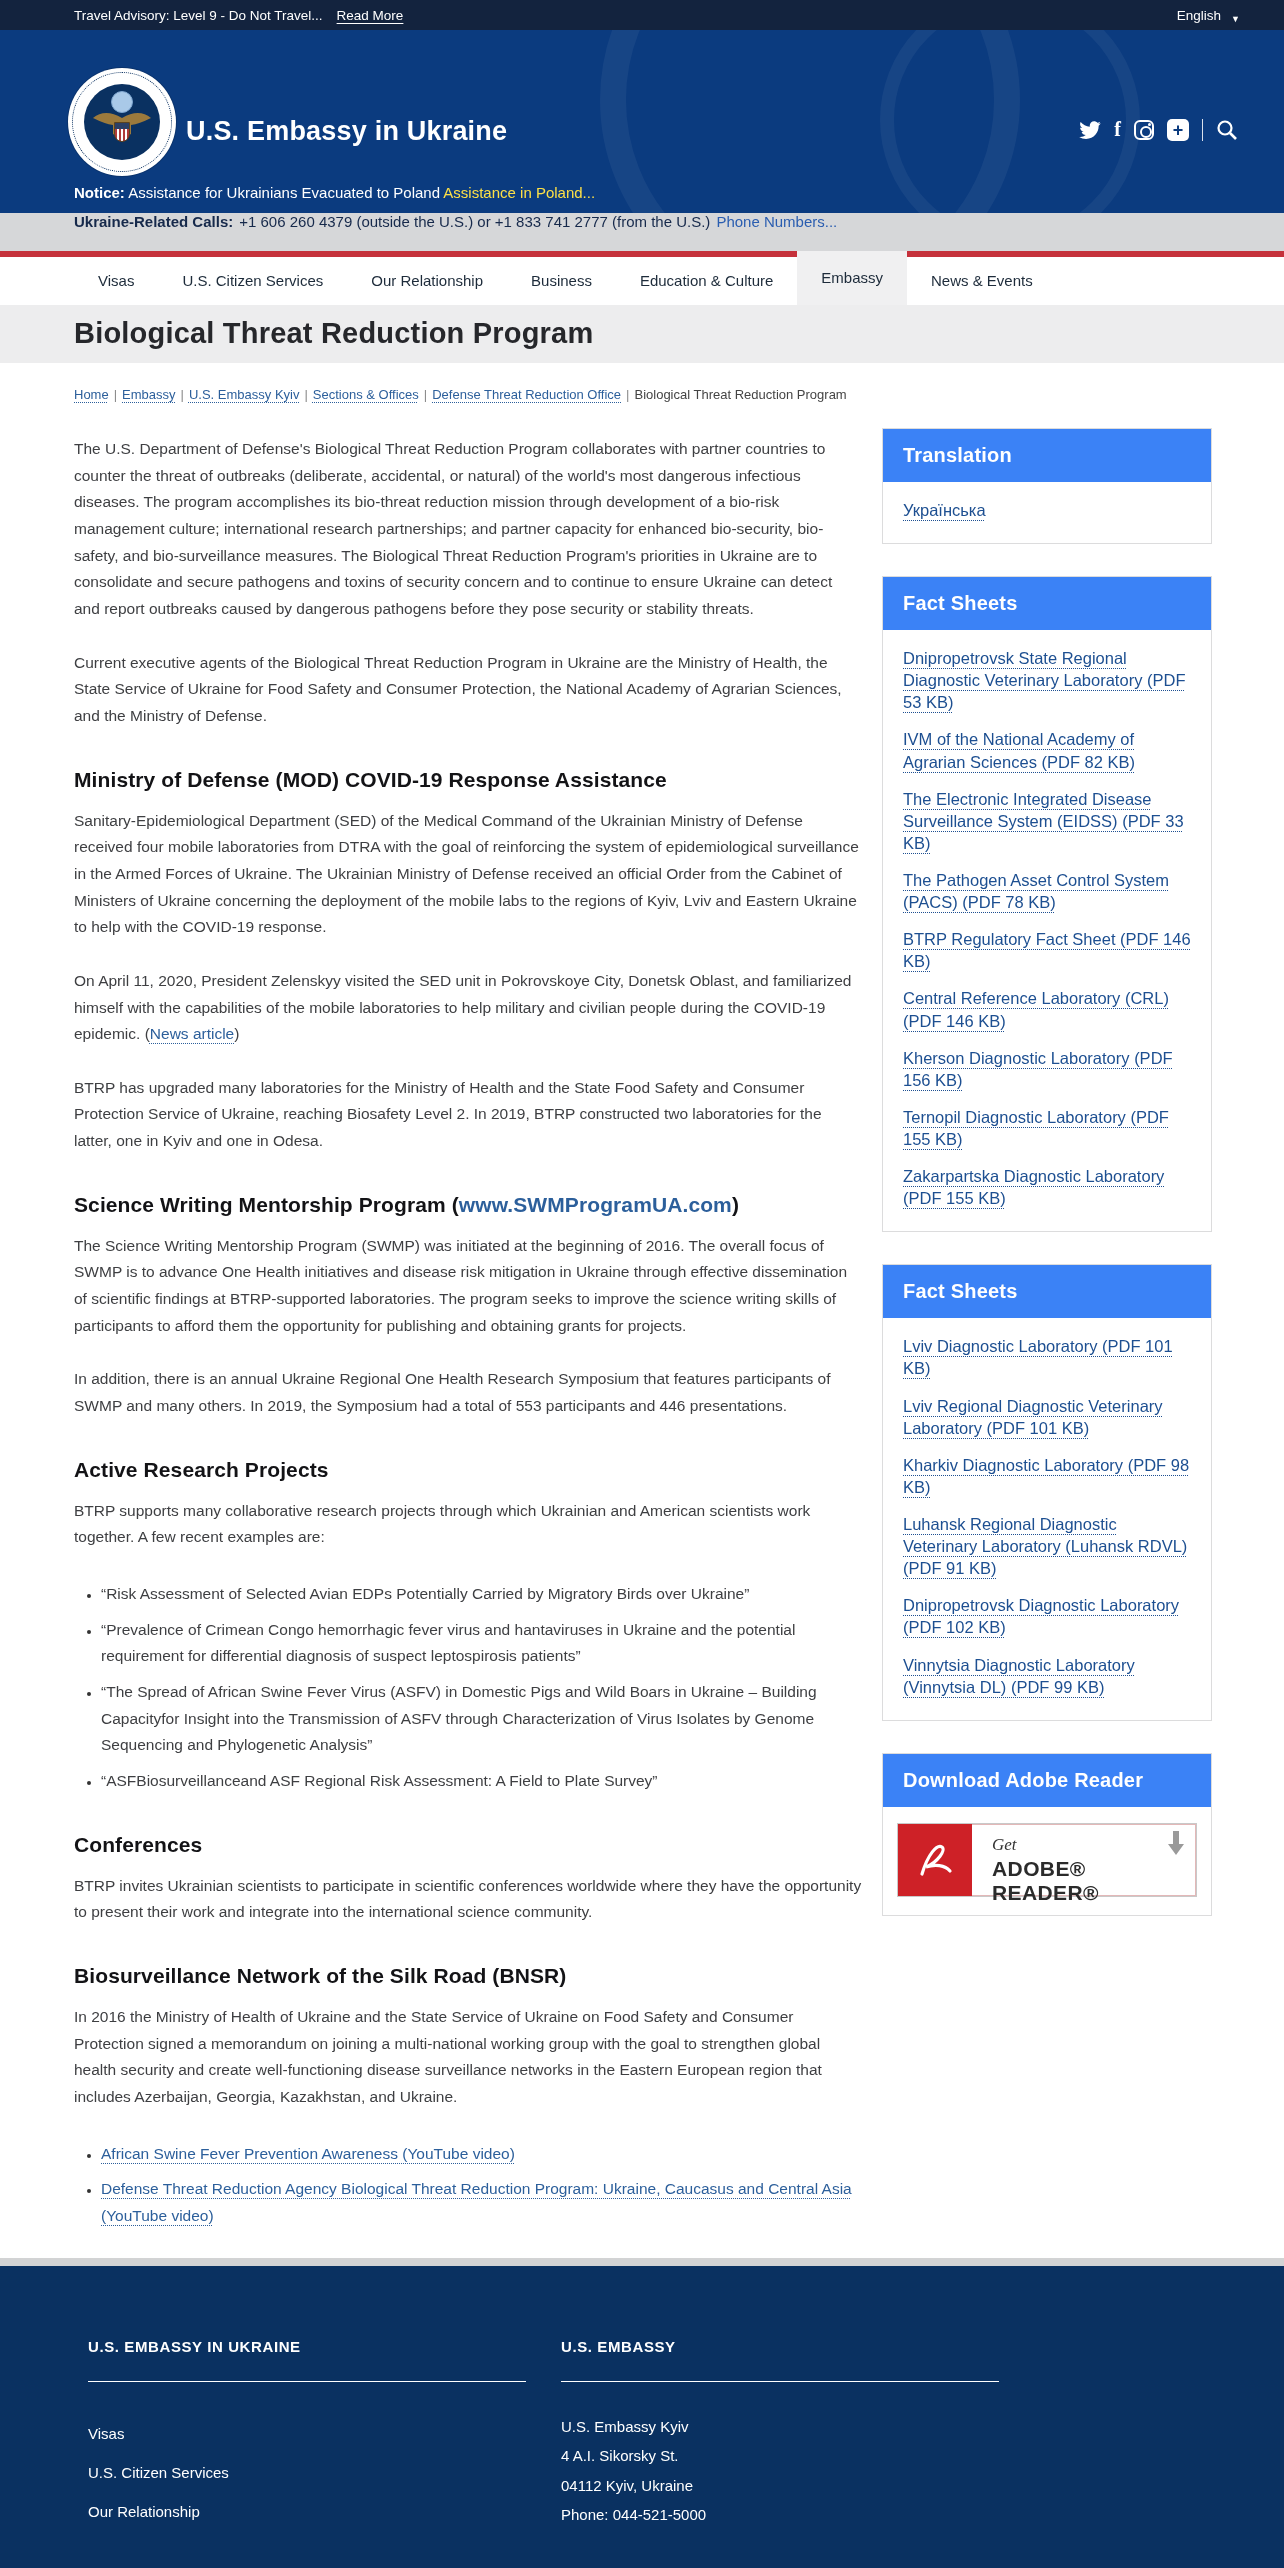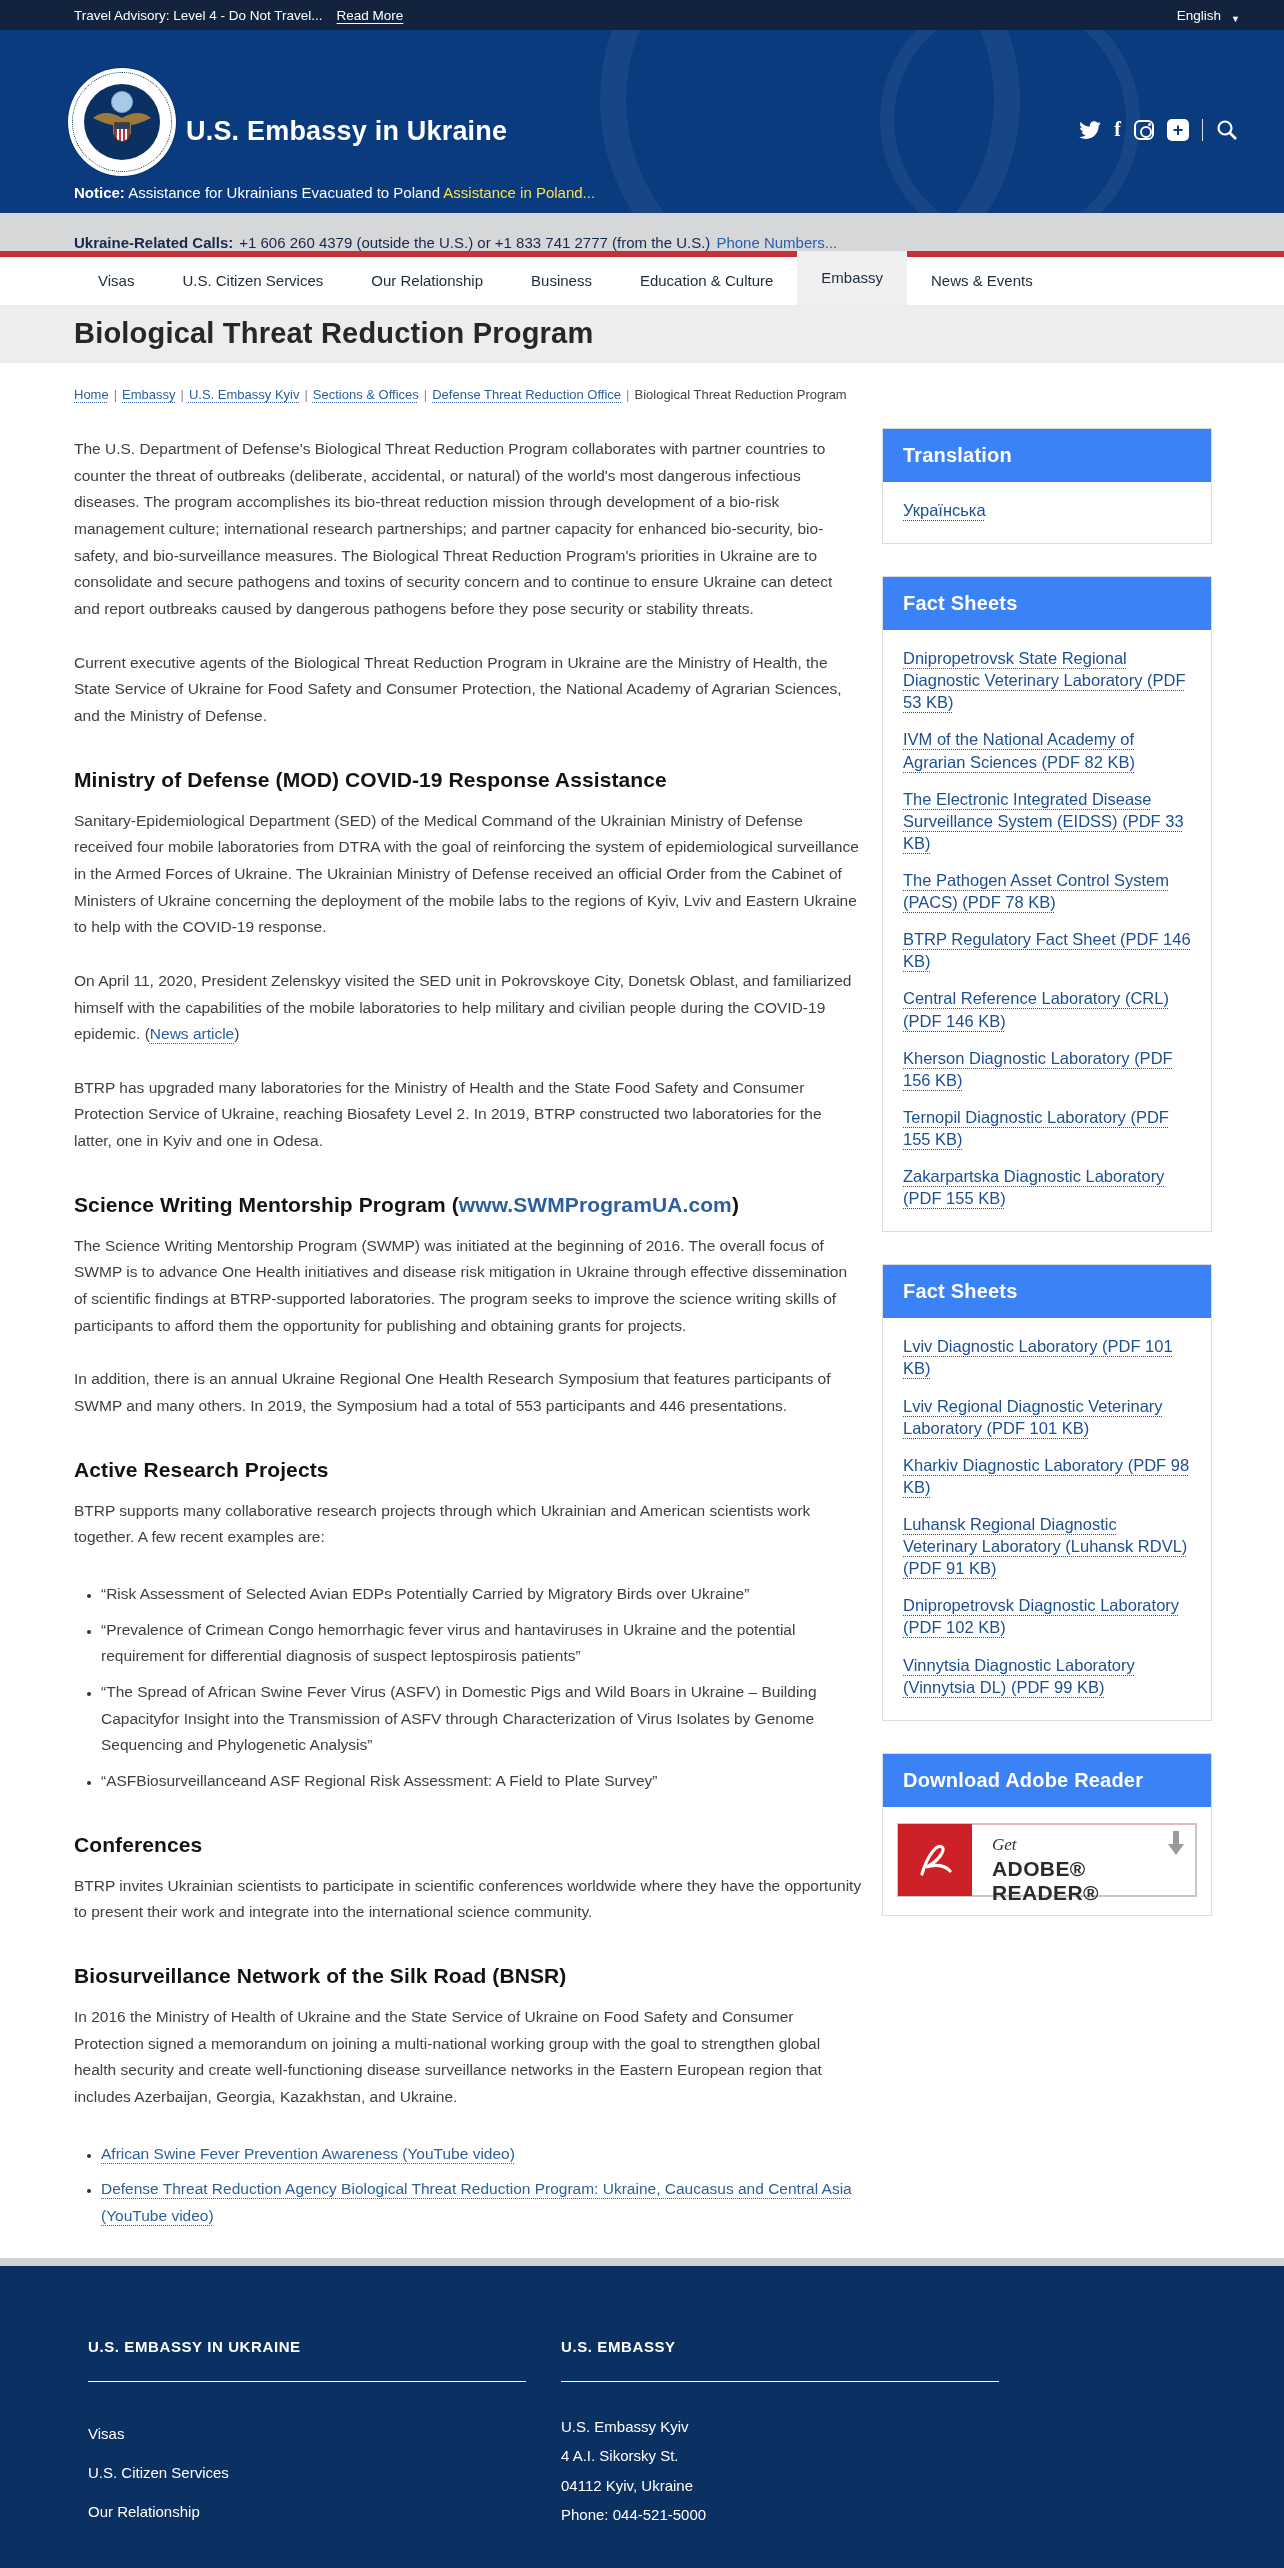--- a/index.html
+++ b/index.html
@@ -47,21 +47,21 @@
   .insta { width:20px; height:20px; border:2px solid #fff; border-radius:6px; position:relative; }
   .insta::before { content:""; position:absolute; left:4px; top:4px; width:8px; height:8px; border:2px solid #fff; border-radius:50%; }
   .insta::after { content:""; position:absolute; right:1px; top:1px; width:3px; height:3px; background:#fff; border-radius:50%; }
   .plusbox { width:22px; height:22px; background:#fff; border-radius:5px; color:#0b3b7f; font-size:18px;
              font-weight:bold; display:flex; align-items:center; justify-content:center; line-height:1; }
   .notice { position:absolute; left:74px; bottom:12px; font-size:15px; }
   .notice b { font-weight:bold; }
   .notice a { color:#fde047; text-decoration:none; }
   
   .calls-bar { height:38px; background:#d6d7d9; color:#16294b; font-size:15px; display:flex;
-               align-items:flex-end; padding:0 74px; flex:none; }
+               align-items:flex-start; padding:0 74px; flex:none; }
   .calls-bar b { font-weight:bold; margin-right:6px; }
   .calls-bar a { color:#2a5db0; text-decoration:none; margin-left:6px; }
   .red-line { height:6px; background:#c5313b; flex:none; }
   
   .main-nav { display:flex; background:#fff; height:48px; padding-left:74px; flex:none; }
   .nav-item { font-size:15px; color:#1d2b3a; text-decoration:none; line-height:48px; padding:0 24px; }
   .nav-item.active { background:#f0f0f1; position:relative; top:-6px; height:54px; line-height:54px; }
   
   .title-band { background:#ededee; padding:12px 74px 13px; flex:none; }
   .title-band h1 { font-size:29px; font-weight:bold; color:#26272b; letter-spacing:.2px; }
@@ -99,21 +99,21 @@
   .fcol h3 { font-size:15px; font-weight:bold; letter-spacing:.6px; margin-bottom:26px; }
   .frule { border:none; border-top:1px solid #fff; margin-bottom:36px; }
   .flink { display:block; color:#fff; font-size:15px; text-decoration:none; padding:7.5px 0; margin-bottom:7px; }
   .fcol p { font-size:15px; margin-bottom:12.5px; }
 </style>
 </head>
 <body>
 
 <div class="advisory">
   <div class="adv-left">
-    <span>Travel Advisory: Level 4 - Do Not Travel...</span>
+    <span>Travel Advisory: Level 9 - Do Not Travel...</span>
     <a href="#">Read More</a>
   </div>
   <div class="adv-right">
     <span>English</span>
     <span class="caret">▼</span>
   </div>
 </div>
 
 <div class="site-header">
   <div class="watermark1"></div>

